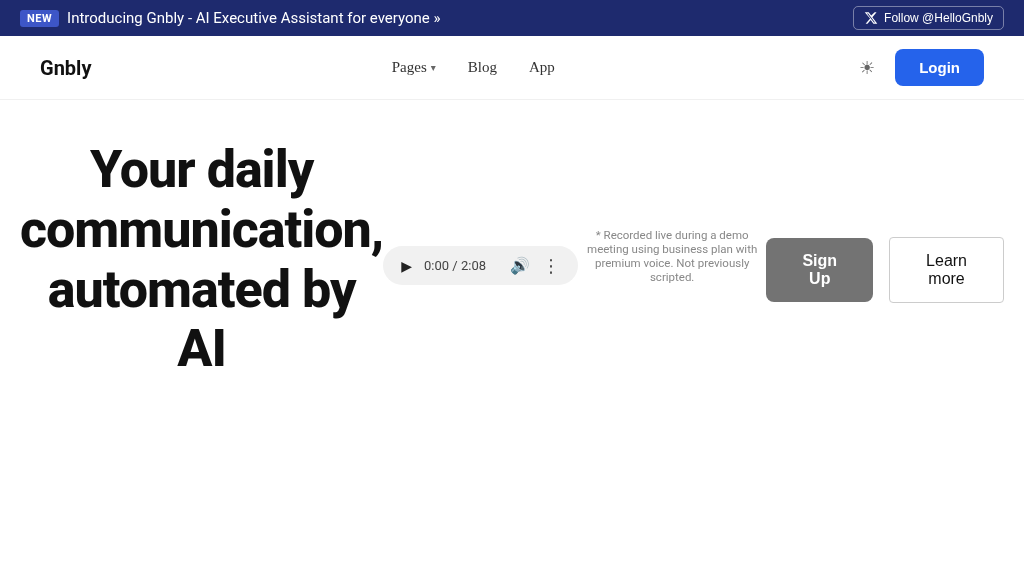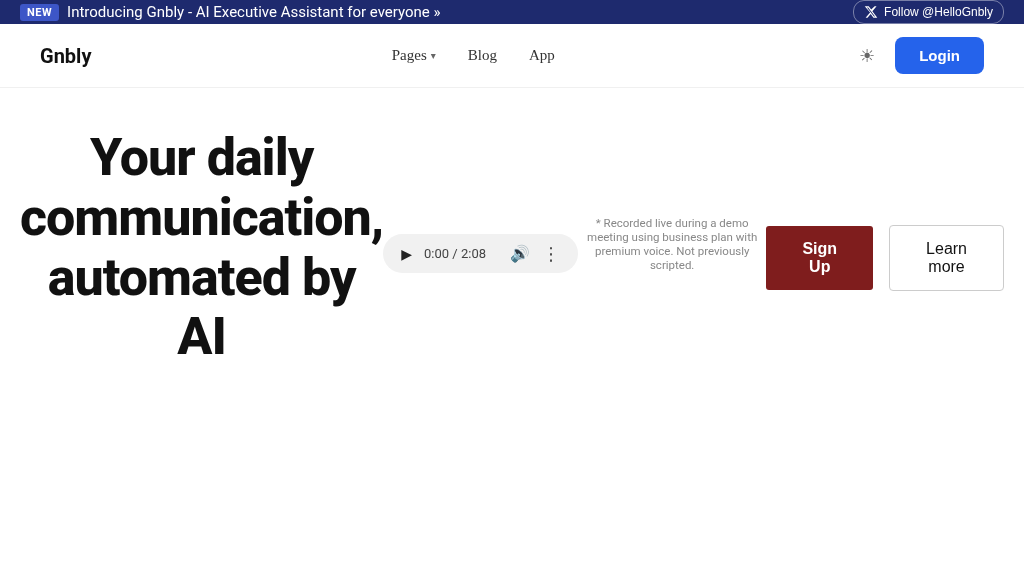--- a/index.html
+++ b/index.html
@@ -17,21 +17,21 @@
     }
 
     
     .announcement-bar {
       background: #1e2a6e;
       color: #ffffff;
       display: flex;
       align-items: center;
       justify-content: space-between;
       padding: 0 20px;
-      height: 24px;
+      height: 36px;
       font-size: 13px;
     }
 
     .announcement-left {
       display: flex;
       align-items: center;
       gap: 8px;
     }
 
     .new-badge {
@@ -50,21 +50,21 @@
 
     .follow-button {
       display: flex;
       align-items: center;
       gap: 6px;
       background: transparent;
       border: 1px solid rgba(255,255,255,0.4);
       color: #ffffff;
       font-size: 12px;
       padding: 4px 10px;
-      border-radius: 11px;
+      border-radius: 5px;
       cursor: pointer;
     }
 
     .x-icon {
       width: 14px;
       height: 14px;
     }
 
     
     .navbar {
@@ -235,25 +235,25 @@
     }
 
     
     .cta-buttons {
       display: flex;
       gap: 16px;
       align-items: center;
     }
 
     .signup-btn {
-      background: #7f1d1d;
+      background: #737373;
       color: #ffffff;
       border: none;
       padding: 14px 36px;
-      border-radius: 3px;
+      border-radius: 8px;
       font-size: 16px;
       font-weight: 600;
       cursor: pointer;
     }
 
     .learn-more-btn {
       background: #ffffff;
       color: #111;
       border: 1.5px solid #ccc;
       padding: 14px 36px;

